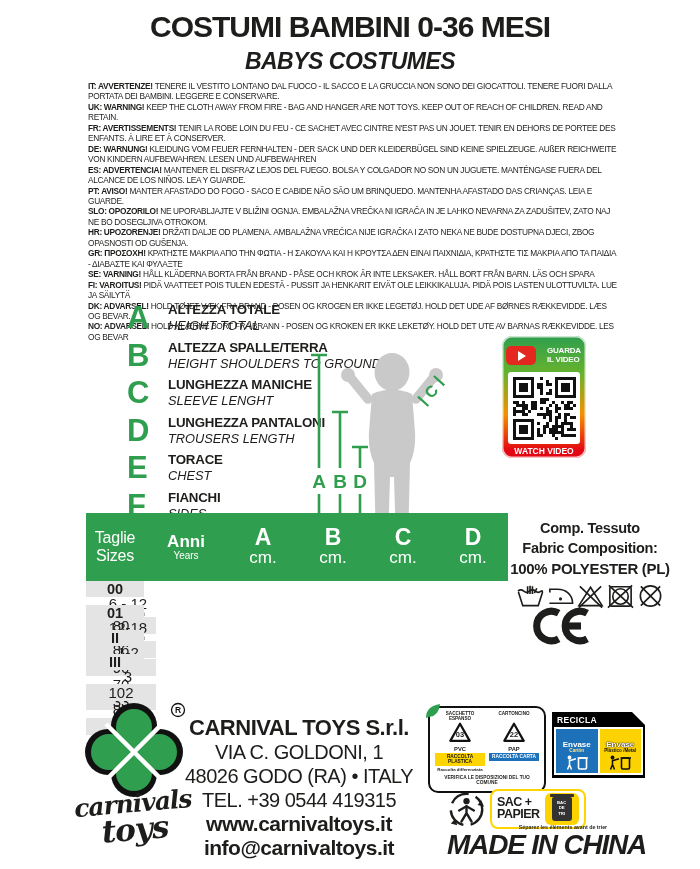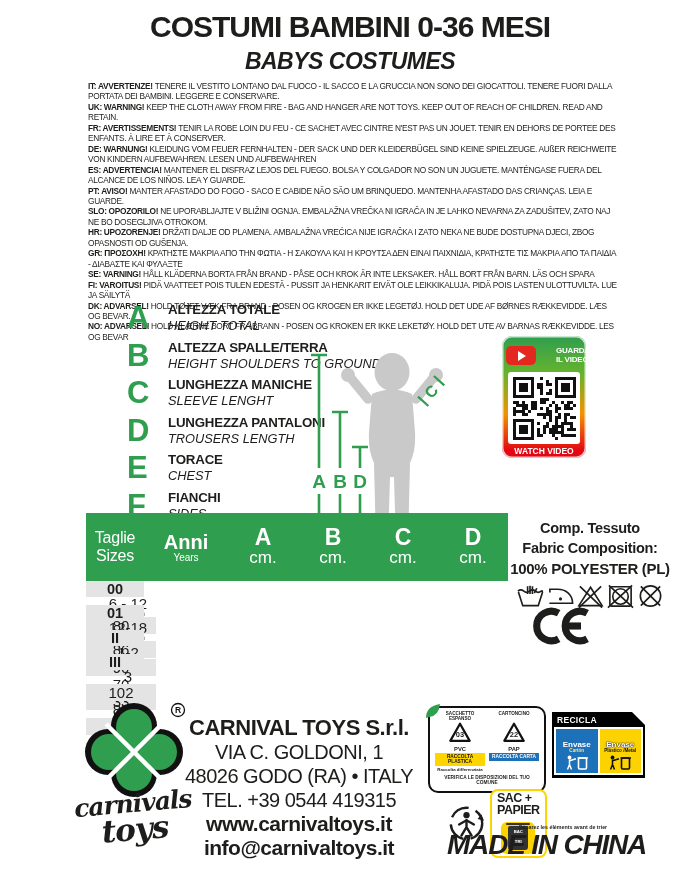--- a/index.html
+++ b/index.html
@@ -28,38 +28,38 @@
   .diagram{position:absolute;left:297px;top:342px;}
   .diagram .gline{stroke:#2f9e4e;stroke-width:2.6;}
   .diagram .dlab{font-family:"Liberation Sans",sans-serif;font-size:19px;font-weight:800;
                  fill:#2f9e4e;text-anchor:middle;}
   .diagram .cLabel{font-size:16px;font-weight:800;fill:#2f9e4e;}
 
   
   .qr-badge{position:absolute;left:502px;top:336px;width:84px;height:122px;border-radius:10px;
             background:linear-gradient(180deg,#2f9e4e 0%,#65b32e 30%,#f39200 64%,#e30613 94%);
             box-shadow:inset 0 0 0 1.5px rgba(255,255,255,.75);}
-  .qr-top{display:flex;align-items:center;gap:20px;padding:5px 4px 0 4px;height:29px;}
+  .qr-top{display:flex;align-items:center;gap:11px;padding:5px 4px 0 4px;height:29px;}
   .yt-btn{width:30px;height:19px;background:#e5281f;border-radius:5px;flex:none;
           display:flex;align-items:center;justify-content:center;}
   .yt-tri{width:0;height:0;border-left:8px solid #fff;border-top:5px solid transparent;
           border-bottom:5px solid transparent;margin-left:2px;}
   .qr-top-text{color:#fff;font-weight:800;font-size:8px;line-height:1.1;letter-spacing:-0.2px;}
   .qr-top-text span{display:block;}
   .qr-box{width:72px;height:72px;margin:2px auto 0;background:#fff;border-radius:3px;
           display:flex;align-items:center;justify-content:center;}
   .qr-bottom{margin-top:2px;text-align:center;color:#fff;font-weight:800;font-size:8.5px;}
 
   
   .size-table{position:absolute;left:86px;top:513px;width:422px;}
   .st-header{display:flex;background:#2f9e4e;color:#fff;height:68px;}
   .st-hc{display:flex;flex-direction:column;align-items:center;justify-content:center;}
   .w0{width:58px;} .w1{width:84px;} .w2,.w3,.w4,.w5{width:70px;}
   .hc0 .hl1,.hc0 .hl2{font-size:16px;line-height:1.12;font-weight:400;letter-spacing:-0.2px;}
-  .hc1 .hl1{font-size:20px;font-weight:700;line-height:1;}
+  .hc1 .hl1{font-size:17px;font-weight:700;line-height:1;}
   .hc1 .hl2{font-size:10px;line-height:1.1;}
   .hcL .hl1{font-size:23px;font-weight:700;line-height:0.95;}
   .hcL .hl2{font-size:17px;line-height:1.05;}
   .st-row{display:flex;height:24.4px;flex-direction:column;}
   .st-c{display:flex;flex-direction:column;align-items:center;justify-content:center;
         font-size:15px;}
   .st-c.shade{background:#e4e4e4;}
   .st-c.szc{font-weight:700;font-size:14.5px;}
   .age{line-height:0.9;}
   .age-note{font-size:6.3px;line-height:1;}
@@ -115,21 +115,21 @@
   .panel.yellow{background:#fcd200;}
   .pname{font-size:8px;font-weight:800;margin-top:11px;color:#fff;}
   .panel.yellow .pname{text-shadow:0 0 1.2px #000,0 0 1.2px #000;}
   .psub{font-size:4.6px;font-weight:700;line-height:1.05;}
   .panel.blue .psub{color:#ffe08a;}
   .panel.yellow .psub{color:#111;}
 
   
   .triman-row{position:absolute;left:448px;top:789px;display:flex;align-items:center;gap:5px;}
   .sac-box{display:flex;align-items:center;gap:5px;border:2px solid #ffd500;border-radius:8px;
-           padding:2px 5px;background:#fff;flex-direction:column;}
+           padding:2px 5px;background:#fff;}
   .sac-text{font-size:12.5px;font-weight:800;line-height:0.95;letter-spacing:-0.5px;}
   .bac{width:34px;height:32px;background:#fcd200;border-radius:6px;display:flex;
        align-items:center;justify-content:center;}
   .bac-bin{width:20px;height:24px;background:#333;border-radius:2px 2px 3px 3px;
            position:relative;text-align:center;padding-top:3px;box-sizing:border-box;}
   .bac-bin::before{content:"";position:absolute;top:-3px;left:-2px;width:24px;height:2.5px;
                    background:#333;border-radius:1px;}
   .bac-line{font-size:4.3px;font-weight:800;color:#fff;line-height:1.25;}
   .triman-note{position:absolute;left:497px;top:824px;width:132px;text-align:center;
                font-size:5.3px;font-weight:700;}

